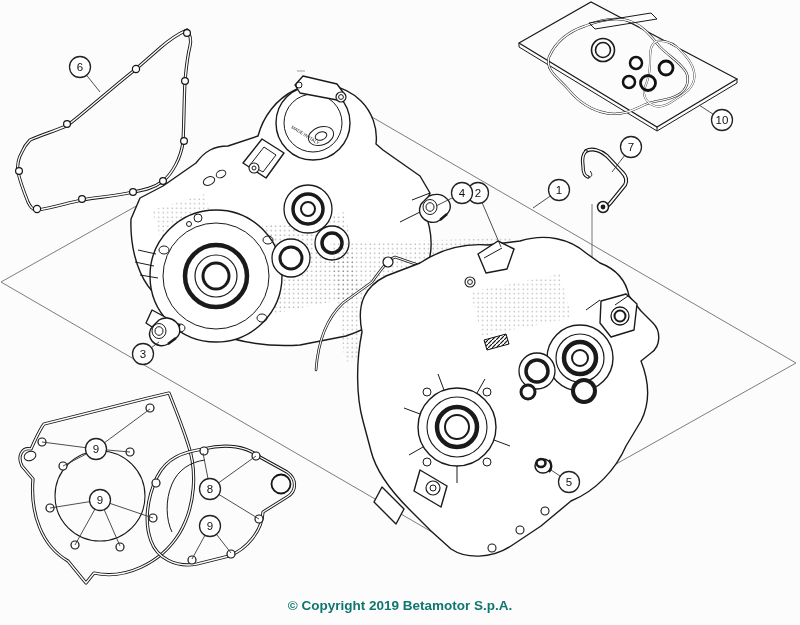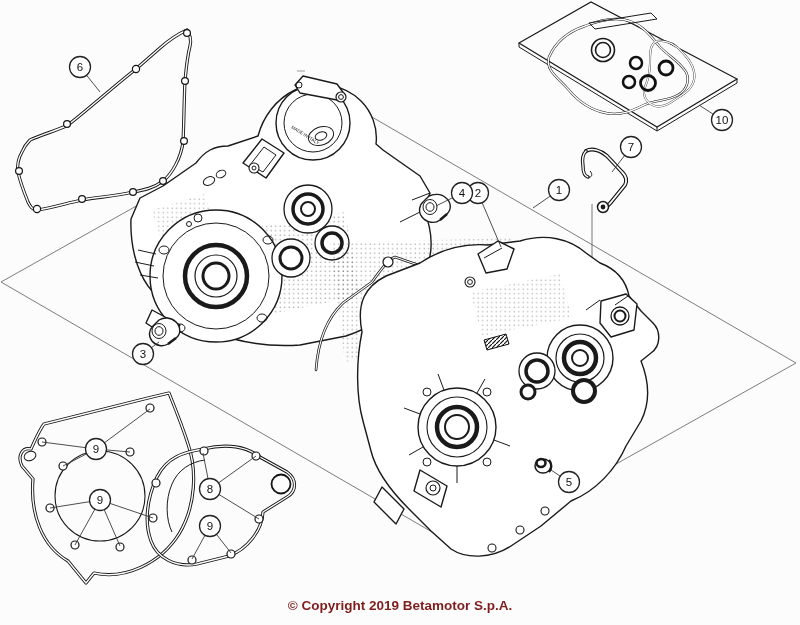--- a/index.html
+++ b/index.html
@@ -10,21 +10,21 @@
   .thin{fill:none;stroke:#1a1a1a;stroke-width:1;}
   .ring{fill:#ffffff;stroke:#1a1a1a;}
   .gout{fill:none;stroke:#141414;stroke-width:3.2;stroke-linejoin:round;stroke-linecap:round;}
   .gin{fill:none;stroke:#fcfcfc;stroke-width:1.4;stroke-linejoin:round;stroke-linecap:round;}
   .hole{fill:#fff;stroke:#141414;stroke-width:1.2;}
   .frame{fill:none;stroke:#7d7d7d;stroke-width:1;}
   .callout-circle{fill:#fff;stroke:#222;stroke-width:1.3;cursor:pointer;}
   .callout-num{font:11.5px "Liberation Sans",sans-serif;fill:#111;text-anchor:middle;}
   .leader{stroke:#3a3a3a;stroke-width:0.9;fill:none;}
   #copyright{position:absolute;left:0;right:0;top:598px;text-align:center;
-             font-weight:bold;font-size:13.5px;color:#7f1d1d;}
+             font-weight:bold;font-size:13.5px;color:#0f766e;}
   .marking{font:4.5px "Liberation Sans",sans-serif;fill:#222;}
 </style>
 </head>
 <body>
 
 <div id="stage">
 <svg id="diagram" width="800" height="625" viewBox="0 0 800 625">
   <defs>
     <pattern id="dots" width="4.5" height="4.5" patternUnits="userSpaceOnUse">
       <circle cx="1.2" cy="1.2" r="0.75" fill="#4a4a4a"></circle>

